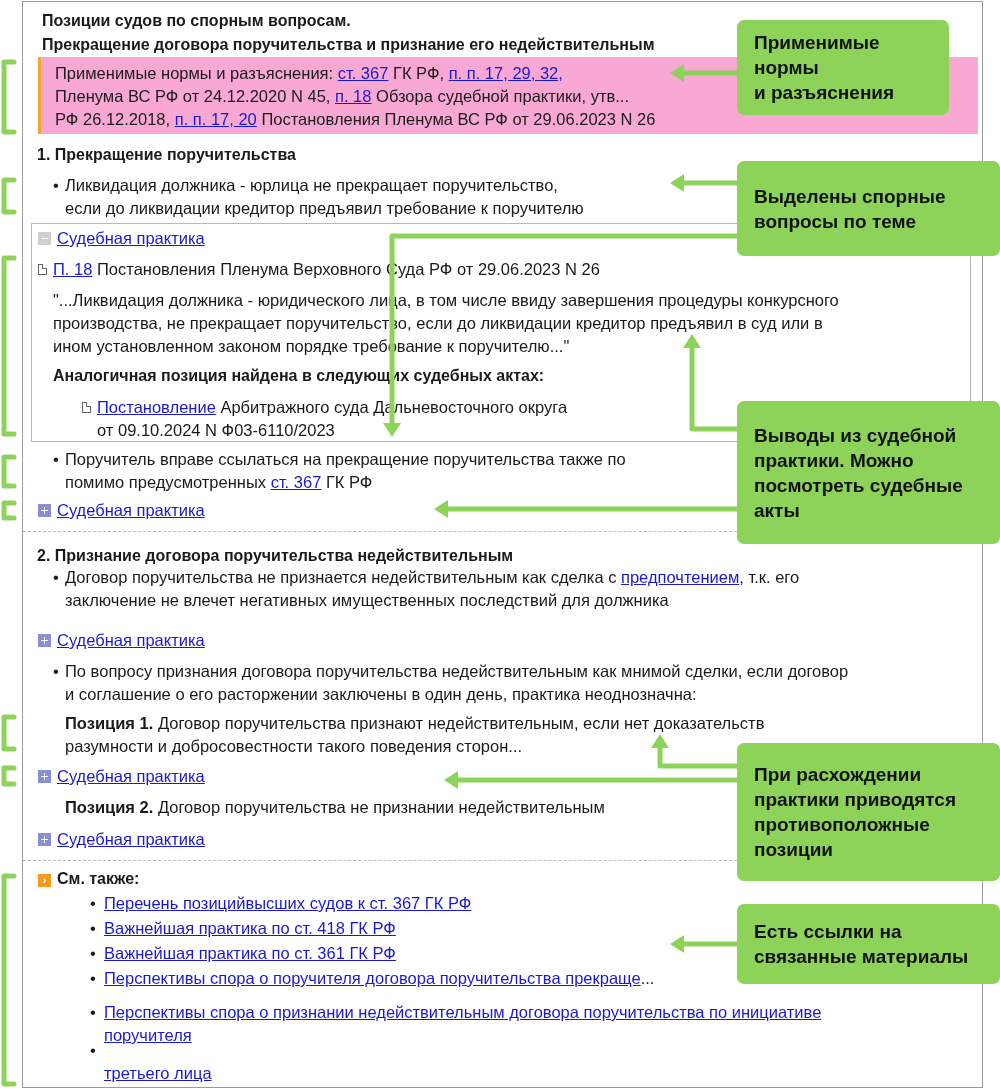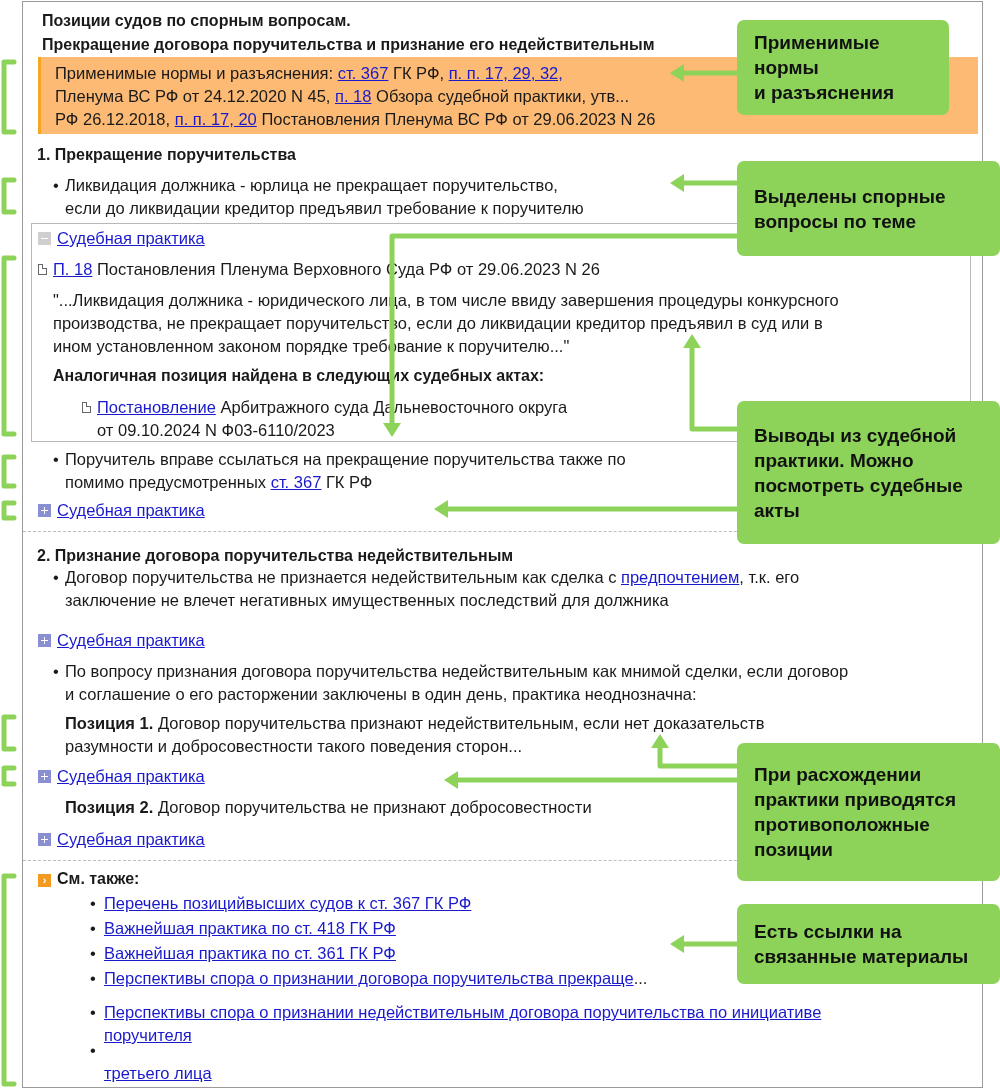--- a/index.html
+++ b/index.html
@@ -3,21 +3,21 @@
 <meta charset="utf-8">
 <style>
   html, body { margin:0; padding:0; background:#ffffff; }
   body { width:1000px; height:1091px; position:relative; overflow:hidden;
          font-family:"Liberation Sans", sans-serif; color:#1a1a1a; }
   .frame { position:absolute; left:22px; top:1px; width:961px; height:1087px;
            border:1px solid #9a9a9a; box-sizing:border-box; background:#fff; }
   .abs { position:absolute; }
   .title { left:42px; font-weight:bold; font-size:16px; line-height:24px; }
   .norms { position:absolute; left:38px; top:57px; width:940px; height:77px;
-           background:#fdba74; border-left:3px solid #f5a623; box-sizing:border-box;
+           background:#f9a8d4; border-left:3px solid #f5a623; box-sizing:border-box;
            padding:5px 0 0 14px; font-size:16.5px; line-height:23px; }
   a, .lnk { color:#1a1acc; text-decoration:underline; cursor:pointer; }
   .h2 { font-weight:bold; font-size:16px; }
   .txt { font-size:16.5px; line-height:23px; }
   .bullet::before { content:"•"; position:absolute; left:-12px; }
   .bullet { position:absolute; }
   .practice-box { position:absolute; left:31px; top:223px; width:940px; height:219px;
                   border:1px solid #b8b8b8; box-sizing:border-box; }
   .toggle { display:inline-block; width:13px; height:13px; vertical-align:-1px; margin-right:6px;
             position:relative; }
@@ -102,35 +102,35 @@
   <div>и соглашение о его расторжении заключены в один день, практика неоднозначна:</div>
 </div>
 <div class="abs txt" style="left:65px; top:712px;">
   <div><b>Позиция 1.</b><span> Договор поручительства признают недействительным, если нет доказательств</span></div>
   <div>разумности и добросовестности такого поведения сторон...</div>
 </div>
 <div class="abs txt" style="left:38px; top:765px;">
   <span class="toggle plus"></span><a>Судебная практика</a>
 </div>
 <div class="abs txt" style="left:65px; top:796px;">
-  <b>Позиция 2.</b><span> Договор поручительства не признают добросовестности</span>
+  <b>Позиция 2.</b><span> Договор поручительства не признании недействительным</span>
 </div>
 <div class="abs txt" style="left:38px; top:828px;">
   <span class="toggle plus"></span><a>Судебная практика</a>
 </div>
 
 <div class="dash" style="top:860px;"></div>
 
 <div class="abs h2" style="left:38px; top:870px;">
   <span class="seealso-icon">›</span><span>См. также:</span>
 </div>
 <div class="see-item txt" style="top:892px;"><a>Перечень позицийвысших судов  к ст. 367 ГК РФ</a></div>
 <div class="see-item txt" style="top:917px;"><a>Важнейшая практика по ст. 418 ГК РФ</a></div>
 <div class="see-item txt" style="top:942px;"><a>Важнейшая практика по ст. 361 ГК РФ</a></div>
-<div class="see-item txt" style="top:967px;"><a>Перспективы спора о признании договора поручительства прекраще</a><span>...</span></div>
+<div class="see-item txt" style="top:967px;"><a>Перспективы спора о поручителя договора поручительства прекраще</a><span>...</span></div>
 <div class="see-item txt" style="top:1001px;"><a>Перспективы спора о признании недействительным договора поручительства по инициативе</a><br><a>поручителя</a></div>
 <div class="see-item txt" style="top:1039px;"><br><a>третьего лица</a></div>
 
 <svg class="overlay" width="1000" height="1091">
   <g stroke="#8dd35a" stroke-width="5" fill="none" stroke-linecap="round" stroke-linejoin="round">
     <path d="M14 62 H4 V132 H14"></path>
     <path d="M14 180 H4 V212 H14"></path>
     <path d="M14 258 H4 V434 H14"></path>
     <path d="M14 457 H4 V486 H14"></path>
     <path d="M14 503 H4 V518 H14"></path>

